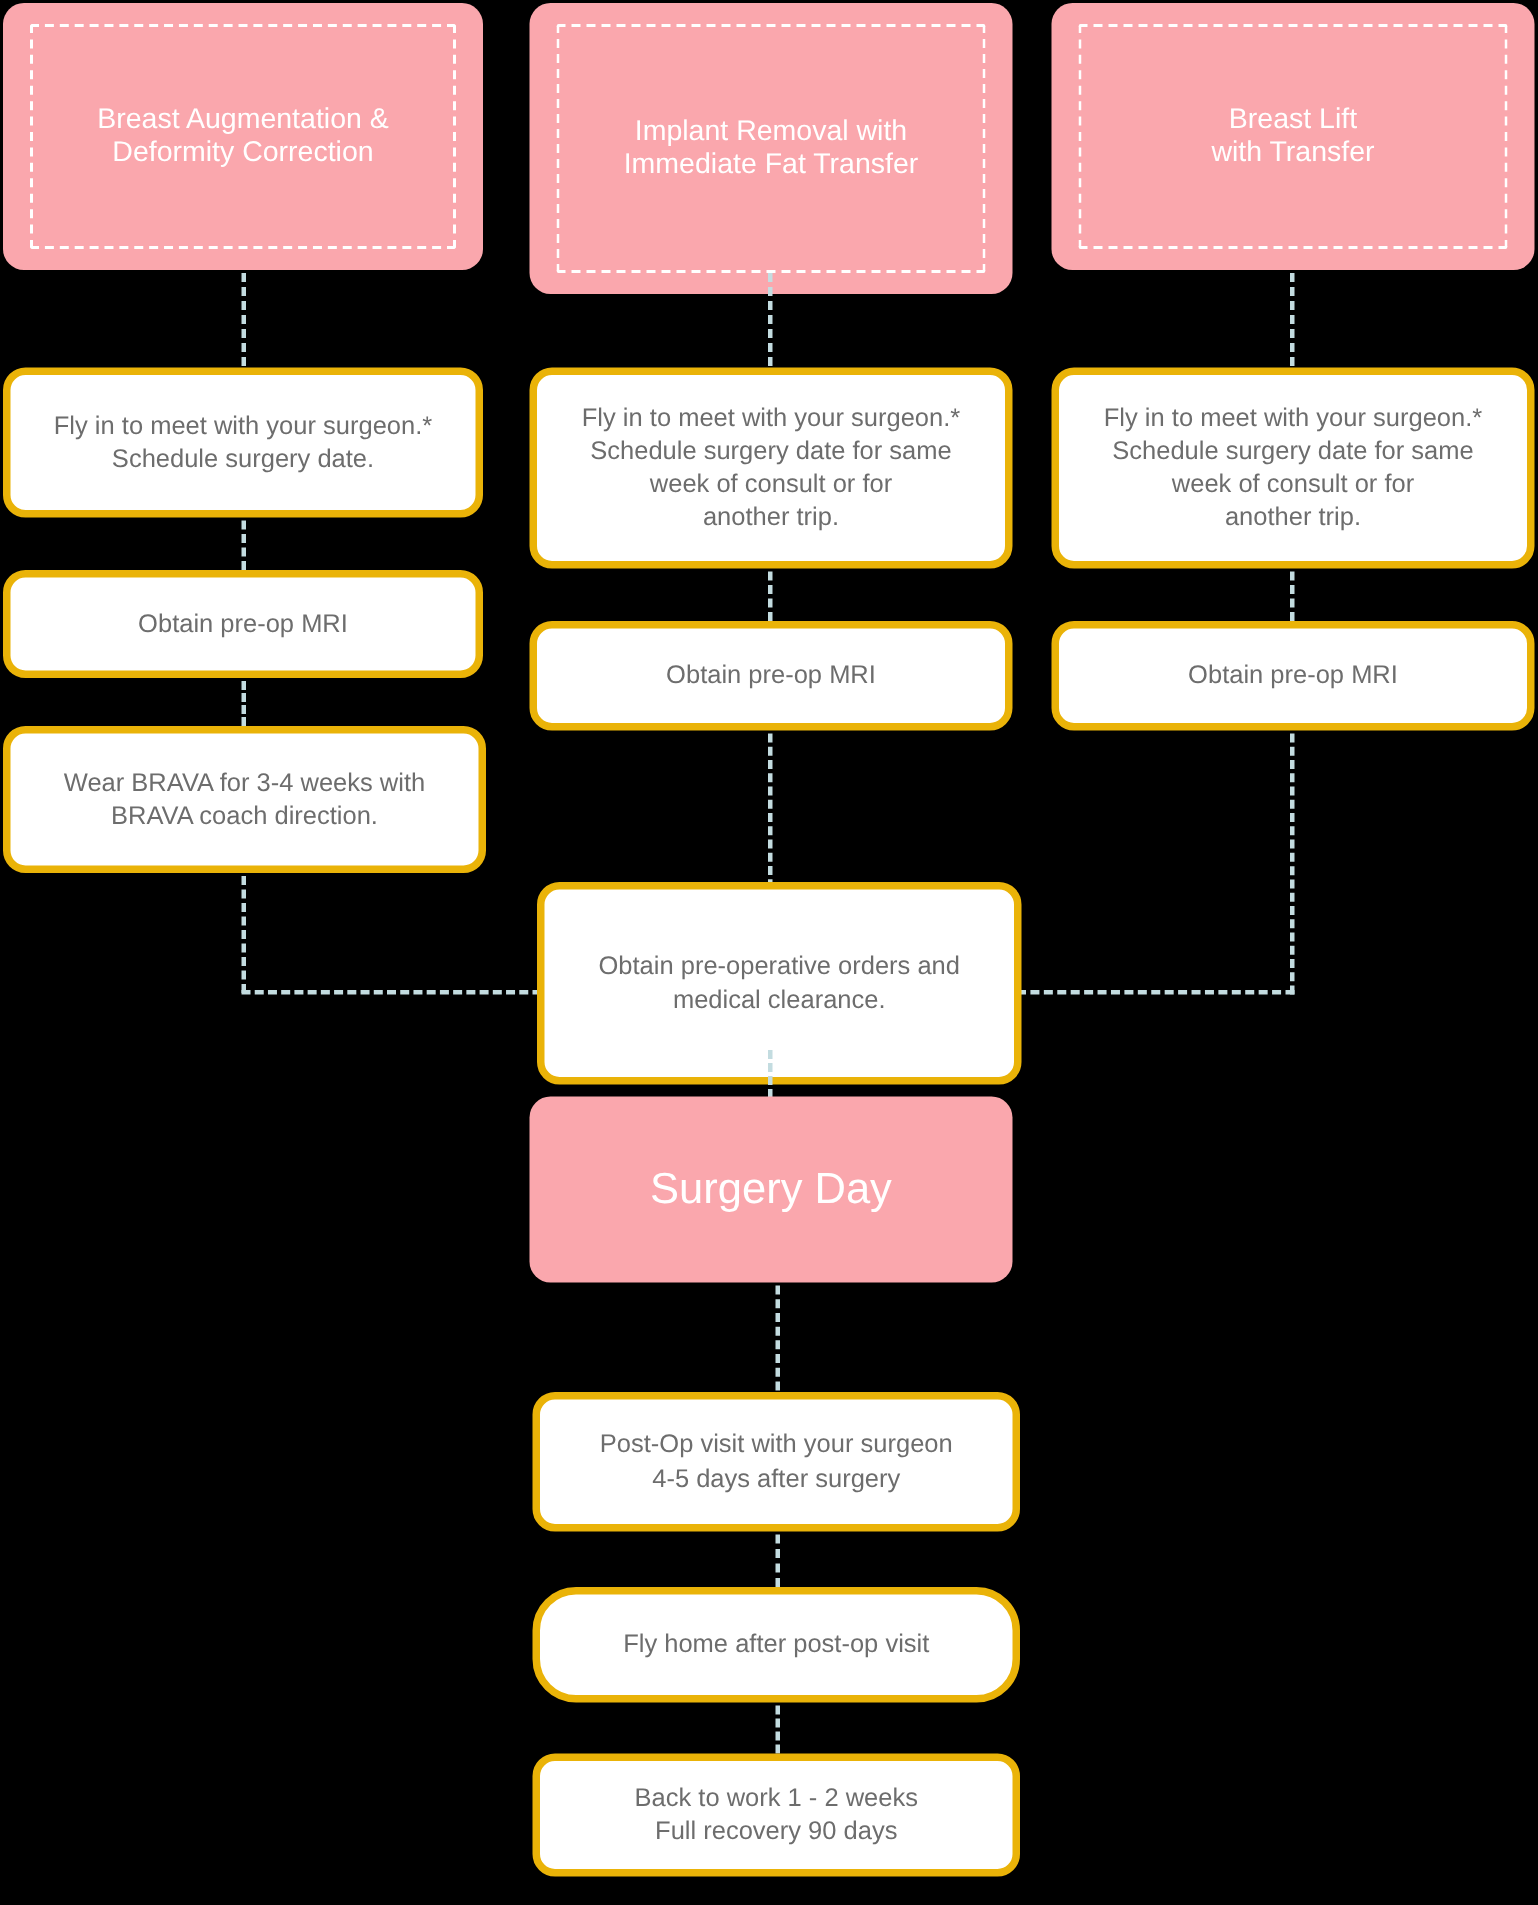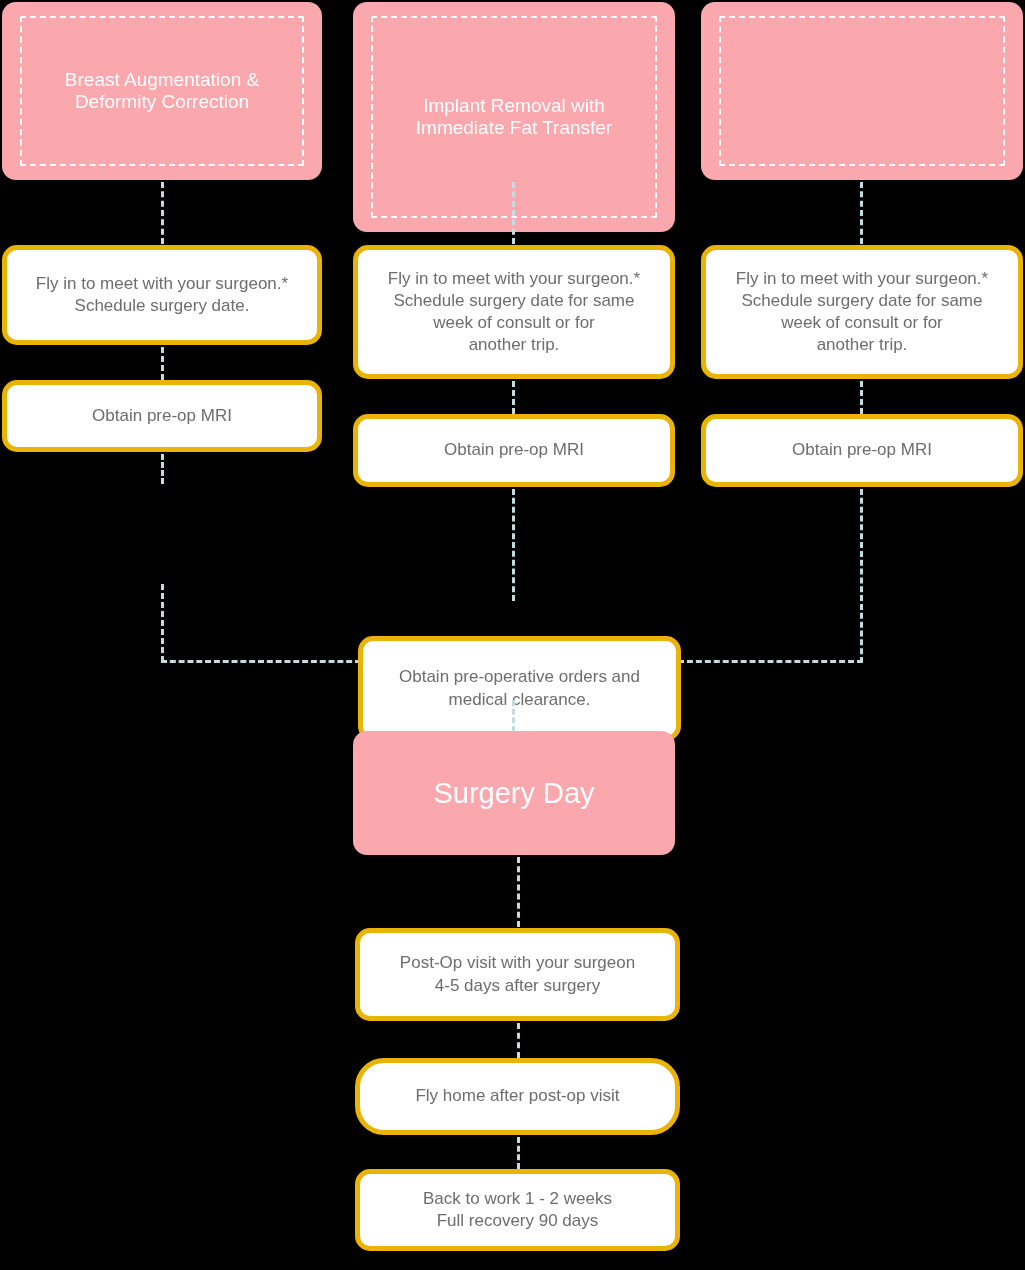--- a/index.html
+++ b/index.html
@@ -57,47 +57,53 @@
 <body>
 
 <div id="stage">
 
   <div class="node node-phase" style="left:2px;top:2px;width:320px;height:178px;">
     <span class="inner-dash"></span>
     <span class="txt">Breast  Augmentation &amp;
 Deformity Correction</span>
   </div>
 
-  <div class="node node-phase" style="left:353px;top:2px;width:322px;height:230px;">
+  <div class="node node-phase" style="left:353px;top:2px;width:322px;height:194px;">
     <span class="inner-dash"></span>
     <span class="txt">Implant Removal with
 Immediate Fat Transfer</span>
   </div>
 
   <div class="node node-phase" style="left:701px;top:2px;width:322px;height:178px;">
     <span class="inner-dash"></span>
+    <span class="txt">Breast Lift
+with Transfer</span>
   </div>
 
   <div class="conn conn-v" style="left:161px;top:182px;height:62px;"></div>
   <div class="conn conn-v" style="left:512px;top:182px;height:62px;"></div>
   <div class="conn conn-v" style="left:860px;top:182px;height:62px;"></div>
 
   <div class="node node-process" style="left:2px;top:245px;width:320px;height:100px;">
     <span class="txt">Fly in to meet with your surgeon.*
 Schedule surgery date.</span>
   </div>
 
   <div class="conn conn-v" style="left:161px;top:347px;height:33px;"></div>
 
   <div class="node node-process" style="left:2px;top:380px;width:320px;height:72px;">
     <span class="txt">Obtain pre-op MRI</span>
   </div>
 
   <div class="conn conn-v" style="left:161px;top:454px;height:30px;"></div>
 
+  <div class="node node-process" style="left:2px;top:484px;width:322px;height:98px;">
+    <span class="txt">Wear BRAVA for 3-4 weeks with
+BRAVA coach direction.</span>
+  </div>
 
   <div class="conn conn-v" style="left:161px;top:584px;height:78px;"></div>
   <div class="conn conn-h" style="left:161px;top:660px;width:200px;"></div>
 
   <div class="node node-process" style="left:353px;top:245px;width:322px;height:134px;">
     <span class="txt">Fly in to meet with your surgeon.*
 Schedule surgery date for same
 week of consult or for
 another trip.</span>
   </div>
@@ -119,21 +125,21 @@
 
   <div class="conn conn-v" style="left:860px;top:381px;height:33px;"></div>
 
   <div class="node node-process" style="left:701px;top:414px;width:322px;height:73px;">
     <span class="txt">Obtain pre-op MRI</span>
   </div>
 
   <div class="conn conn-v" style="left:860px;top:489px;height:174px;"></div>
   <div class="conn conn-h" style="left:678px;top:660px;width:185px;"></div>
 
-  <div class="node node-process" style="left:358px;top:636px;width:323px;height:105px;">
+  <div class="node node-process" style="left:358px;top:588px;width:323px;height:135px;">
     <span class="txt">Obtain pre-operative orders and
 medical clearance.</span>
   </div>
 
   <div class="bracket" style="left:366px;top:700px;width:297px;"></div>
   <div class="bracket-top" style="left:366px;top:710px;width:299px;"></div>
 
   <div class="conn conn-v" style="left:512px;top:700px;height:32px;"></div>
 
   <div class="node node-surgery" style="left:353px;top:731px;width:322px;height:124px;">

